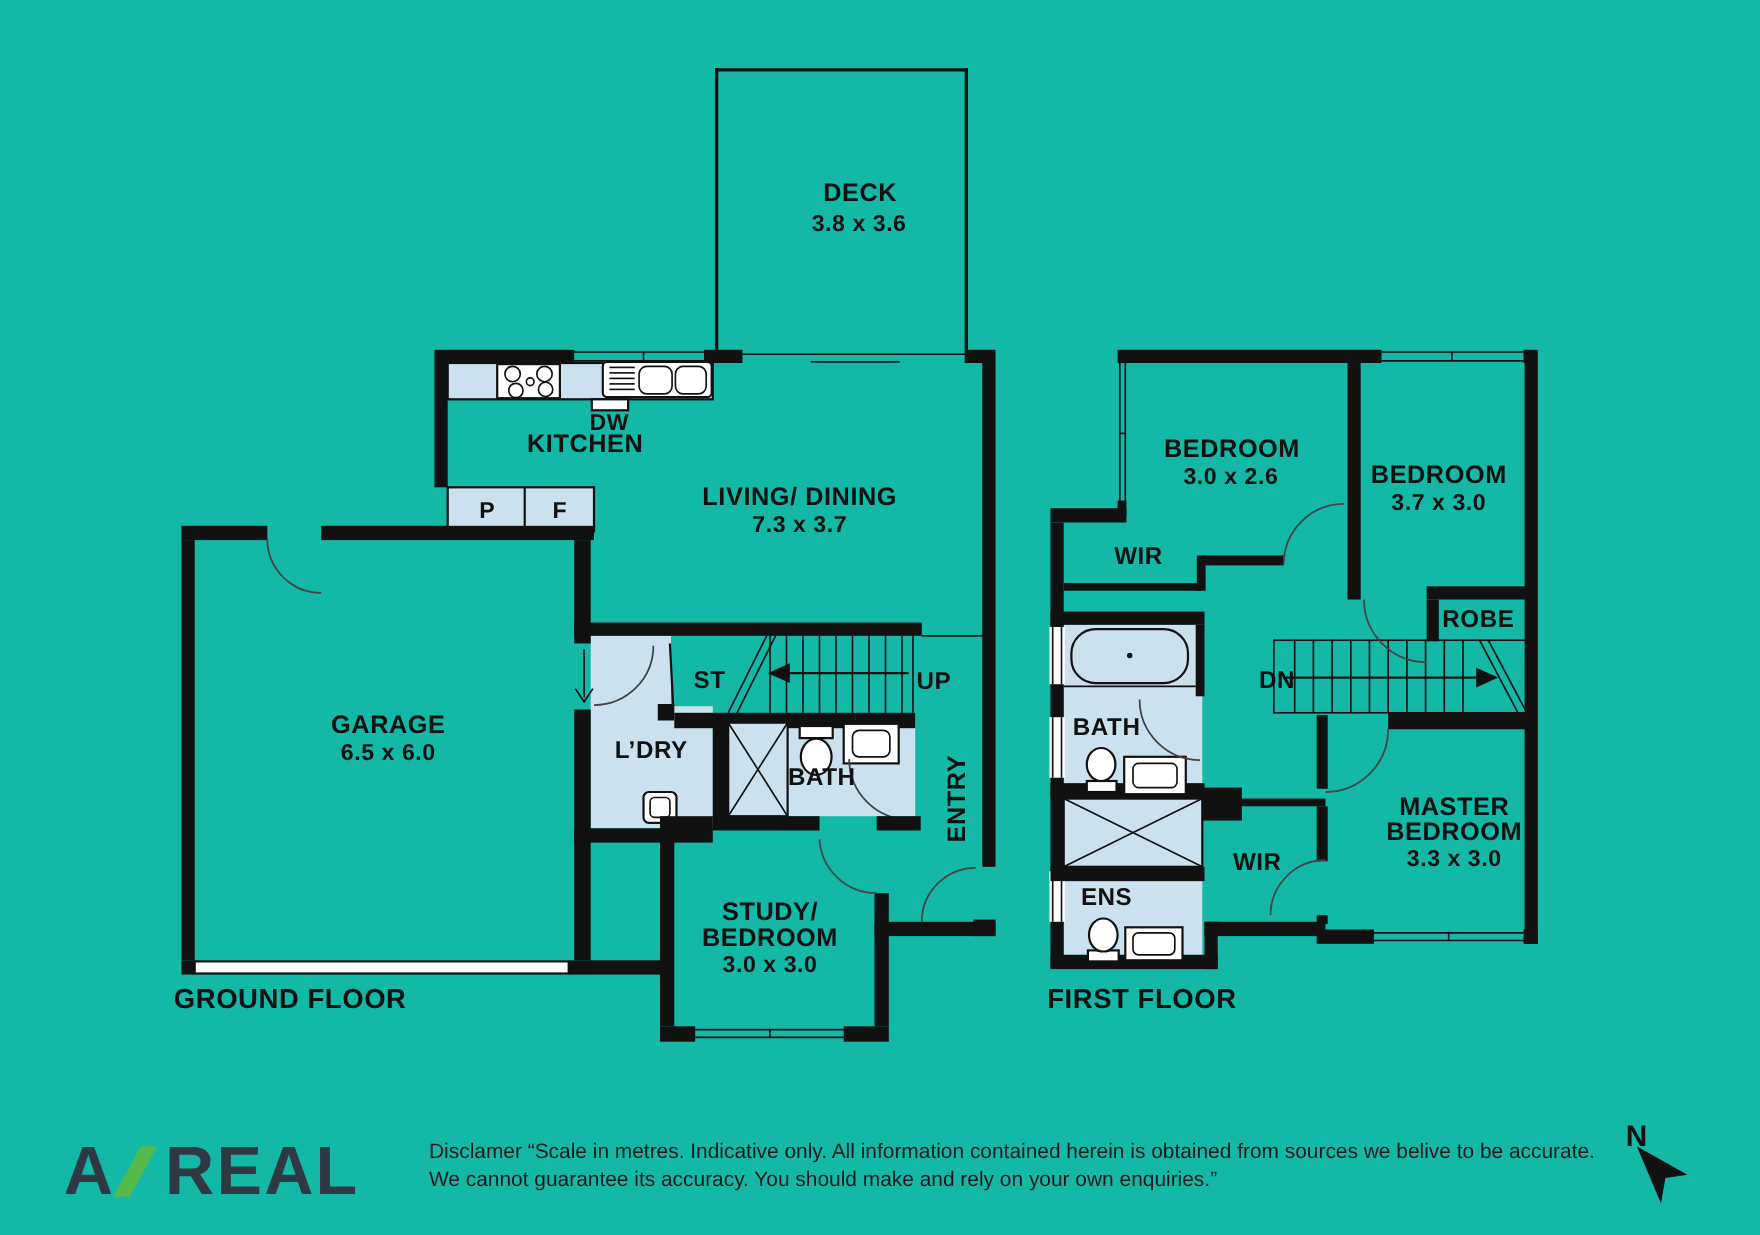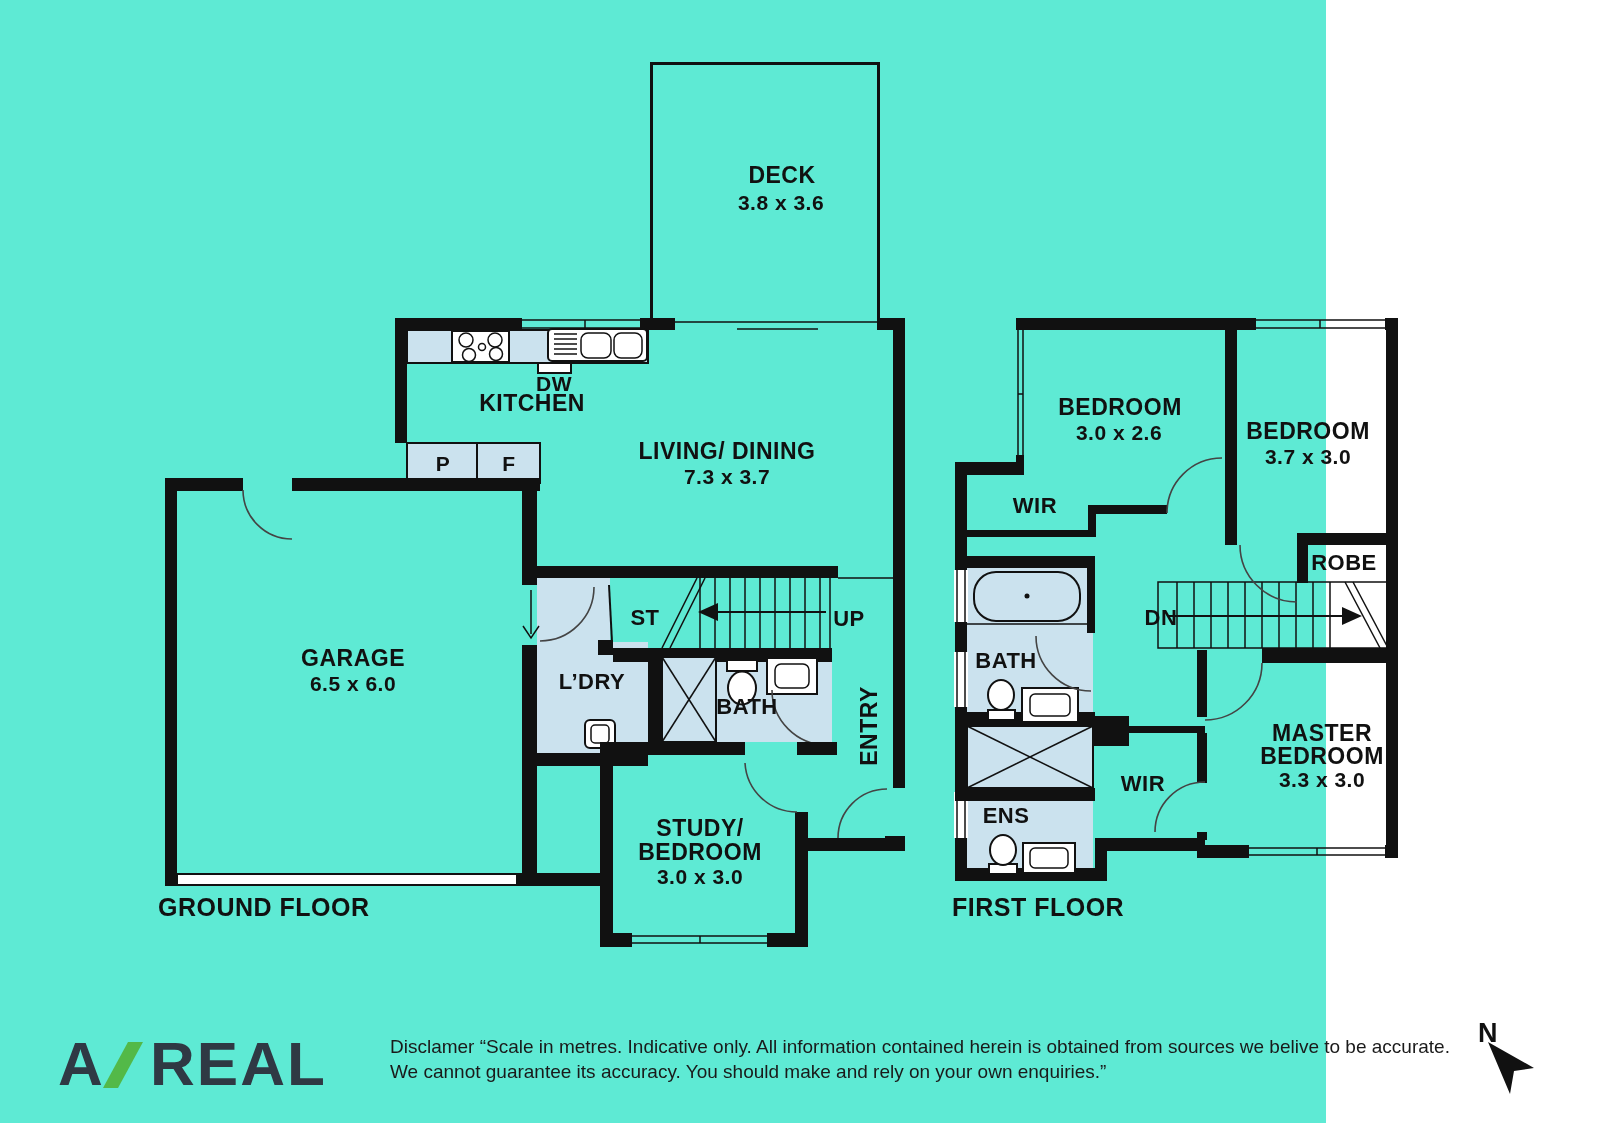--- a/index.html
+++ b/index.html
@@ -1,16 +1,16 @@
 <!DOCTYPE html>
 <html><head>
 <meta charset="utf-8">
 <style>
   html,body{margin:0;padding:0;background:#ffffff;}
-  .page{position:relative;width:1326px;height:1123px;background:#5eead4;font-family:"Liberation Sans",sans-serif;}
+  .page{position:relative;width:1600px;height:1123px;background:#14b8a6;font-family:"Liberation Sans",sans-serif;}
   svg{display:block;}
   .wall{fill:#111111;}
   .blue{fill:#cbe2ee;}
   .blue-s{fill:#cbe2ee;stroke:#111;stroke-width:2;}
   .white-s{fill:#ffffff;stroke:#111;stroke-width:2;}
   .ln{stroke:#111;stroke-width:2;fill:none;}
   .ln1{stroke:#111;stroke-width:1.5;fill:none;}
   .arc{stroke:#444;stroke-width:1.6;fill:none;}
   .lbl{font:700 23px "Liberation Sans",sans-serif;fill:#111;letter-spacing:.5px;}
   .dim{font:700 21px "Liberation Sans",sans-serif;fill:#111;letter-spacing:.5px;}

